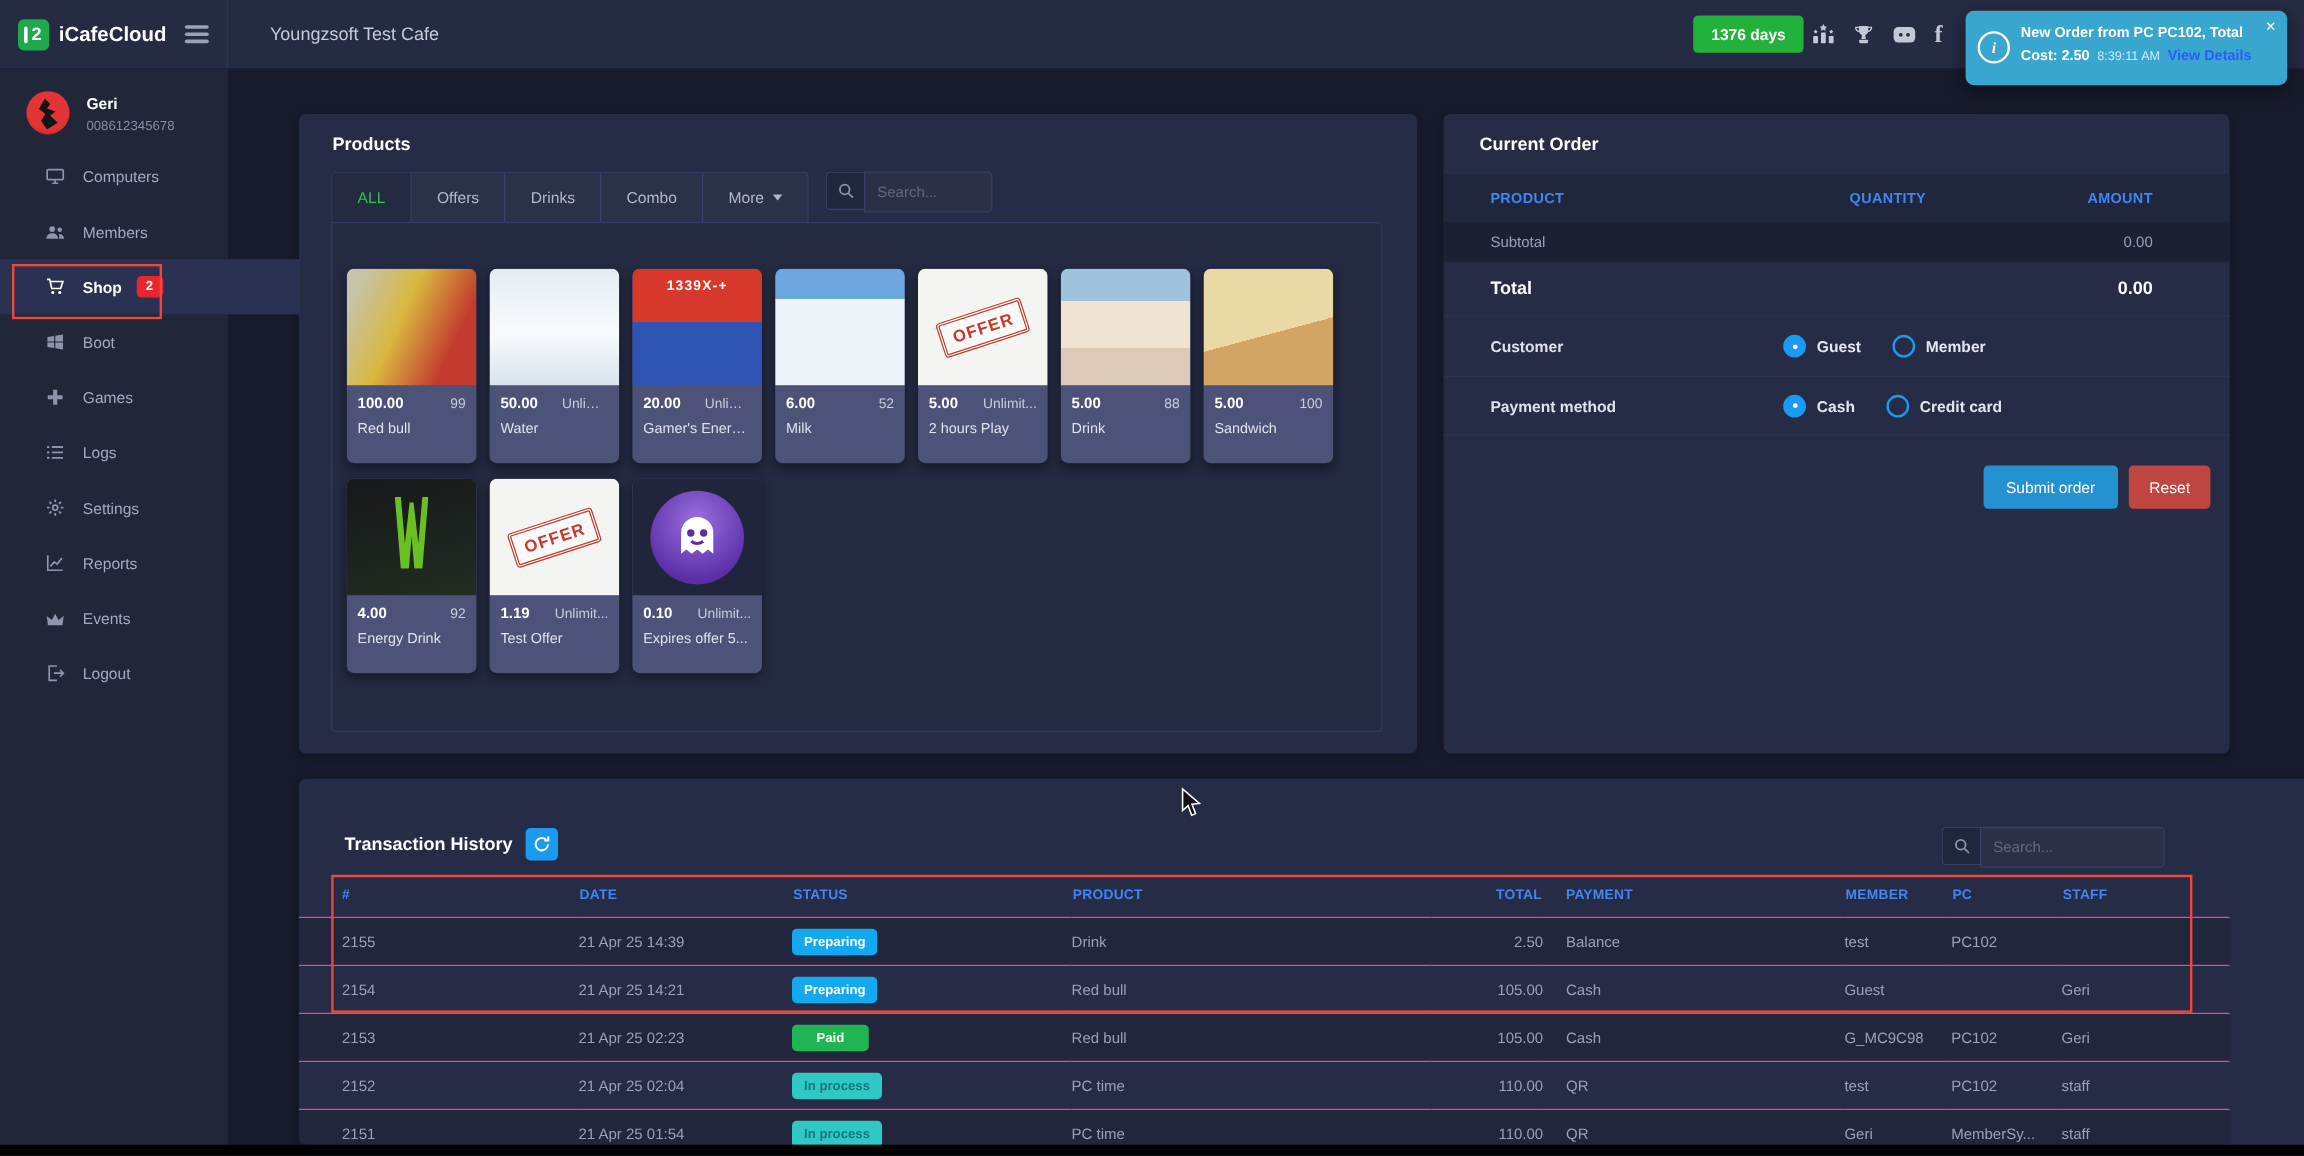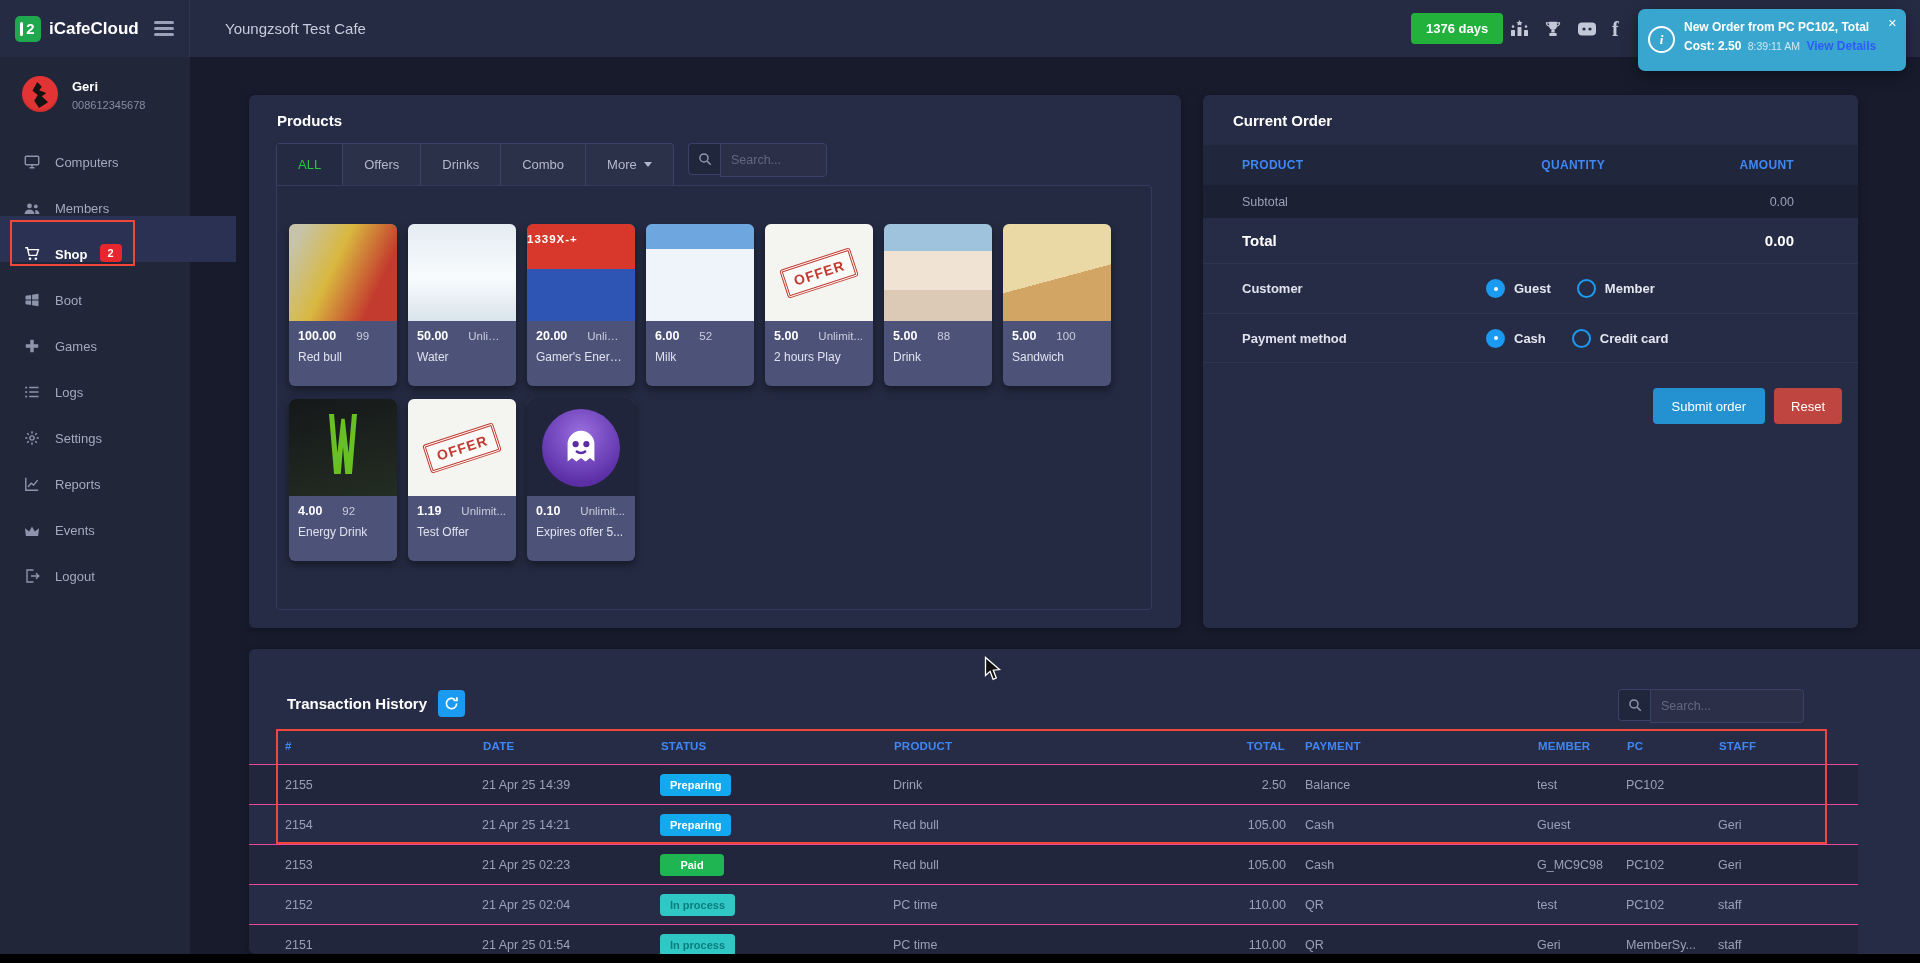--- a/index.html
+++ b/index.html
@@ -33,21 +33,21 @@
   
   .sidebar{position:absolute;left:0;top:57px;width:190px;height:897px;background:#212639;z-index:2}
   .user-block{display:flex;align-items:flex-start;padding:19px 0 0 22px;cursor:pointer}
   .avatar{width:36px;height:36px;border-radius:50%;background:radial-gradient(circle at 50% 42%,#e23434 62%,#a81f1f);position:relative;overflow:hidden;flex:none}
   .avatar::after{content:'';position:absolute;left:9px;top:6px;width:18px;height:26px;background:#141414;
     clip-path:polygon(35% 0,60% 18%,45% 32%,85% 42%,60% 55%,95% 78%,45% 100%,18% 72%,38% 50%,8% 34%)}
   .user-meta{margin-left:14px}
   .user-name{font-size:13px;font-weight:bold;color:#fff;margin-top:3px}
   .user-phone{font-size:11px;color:#878da3;margin-top:5px}
   .side-menu{margin-top:12px;position:relative}
-  .side-item{height:46px;display:flex;align-items:flex-end;padding-left:23px;cursor:pointer;position:relative}
+  .side-item{height:46px;display:flex;align-items:center;padding-left:37px;cursor:pointer;position:relative}
   .side-item.active{background:#2b3152;width:213px}
   .sicon{width:18px;display:flex;color:#8e94ab;flex:none}
   .sicon.accent{color:#1a9af0}
   .side-item.active .sicon{color:#fff}
   .slabel{margin-left:14px;font-size:13px;color:#a3a9bf}
   .side-item.active .slabel{color:#fff;font-weight:bold}
   .sbadge{margin-left:12px;background:#e8262d;color:#fff;font-size:11px;font-weight:bold;border-radius:4px;padding:3px 8px}
   
   .panel{position:absolute;background:#262c45;border-radius:6px;box-shadow:0 2px 10px rgba(0,0,0,.28)}
   #products-panel{left:249px;top:95px;width:932px;height:533px}
@@ -65,37 +65,37 @@
   .searchbox .sic{width:32px;background:#20263c;border:1px solid #3a4066;border-right:none;border-radius:4px 0 0 4px;display:flex;align-items:center;justify-content:center;color:#8e94ab;box-sizing:border-box}
   .searchbox input{background:#2b3048;border:1px solid #3a4066;border-radius:0 4px 4px 0;color:#cfd3e2;font-size:12.5px;padding:16px 10px;outline:none;box-sizing:border-box;font-family:inherit}
   .searchbox input::placeholder{color:#62687f}
   #products-search{position:absolute;left:439px;top:48px}
   #products-search input{width:107px}
   .products-box{position:absolute;left:27px;top:90px;width:876px;height:425px;background:#242a42;border:1px solid #353b60;border-radius:0 4px 4px 4px;box-sizing:border-box}
   .pgrid{padding:38px 0 0 12px;display:flex;flex-wrap:wrap;gap:13px 11px}
   .pcard{width:108px;height:162px;border-radius:6px;background:#4d5278;box-shadow:0 4px 9px rgba(0,0,0,.42);overflow:hidden;cursor:pointer;display:flex;flex-direction:column}
   .pimg{height:97px;position:relative;display:flex;align-items:center;justify-content:center;overflow:hidden;flex:none}
   .pfoot{flex:1;padding:8px 9px 0 9px;box-sizing:border-box;min-width:0}
-  .prow{display:flex;align-items:baseline;gap:20px}
+  .prow{display:flex;justify-content:space-between;align-items:baseline;gap:20px}
   .pprice{font-size:12.5px;font-weight:bold;color:#fff;flex:none}
   .pstock{font-size:11.5px;color:#c9cddd;overflow:hidden;text-overflow:ellipsis;white-space:nowrap}
   .pname{margin-top:7px;font-size:12px;color:#dfe2ee;white-space:nowrap;overflow:hidden;text-overflow:ellipsis}
   .img-redbull{background:linear-gradient(115deg,#c6c3a8 10%,#d9b83f 42%,#c33a2e 78%)}
   .img-water{background:linear-gradient(180deg,#e4ecf2,#f8fbfd 55%,#d9e4ec)}
   .img-gamer{background:linear-gradient(180deg,#d8382c 0 46%,#2f55b4 46%)}
   .img-milk{background:linear-gradient(180deg,#6ea7e0 0 26%,#eef4fa 26%)}
   .img-offer{background:#f4f4f1}
   .img-drink{background:linear-gradient(180deg,#9fc3dc 0 28%,#f0e3d3 28% 68%,#dcc9b6 68%)}
   .img-sandwich{background:linear-gradient(165deg,#ead9a4 0 55%,#d3a565 55%)}
   .img-energy{background:linear-gradient(165deg,#15181a,#232d22)}
   .img-energy::after{content:'';position:absolute;left:40px;top:15px;width:28px;height:60px;background:#69c023;
     clip-path:polygon(0 0,18% 0,30% 65%,44% 8%,56% 8%,70% 65%,82% 0,100% 0,82% 100%,58% 100%,50% 55%,42% 100%,18% 100%)}
   .img-ghost{background:#20253b}
   .ghost-circle{width:78px;height:78px;border-radius:50%;background:radial-gradient(circle at 50% 32%,#9a6fe0,#5b2ea6 75%);display:flex;align-items:center;justify-content:center}
-  .imglabel{position:absolute;top:9px;left:0;right:0;text-align:left;color:#fff;font-weight:bold;font-size:11.5px;letter-spacing:1px}
+  .imglabel{position:absolute;top:9px;left:0;right:0;text-align:center;color:#fff;font-weight:bold;font-size:11.5px;letter-spacing:1px}
   .stamp{border:3px double #c23b30;color:#c23b30;font-weight:bold;font-size:14px;letter-spacing:1px;padding:4px 8px;transform:rotate(-18deg);border-radius:3px;background:rgba(255,255,255,.55)}
   
   #order-title{position:absolute;left:30px;top:17px}
   .op-head{position:absolute;left:0;top:50px;width:100%;height:40px;background:#20263c;display:flex;align-items:center;padding:0 64px 0 39px;box-sizing:border-box}
   .op-head span{font-size:12px;font-weight:bold;color:#3f87f5;letter-spacing:.3px}
   .oh1{flex:0 0 42%}.oh2{flex:1;text-align:center}.oh3{flex:0 0 22%;text-align:right}
   .op-sub{position:absolute;left:0;top:90px;width:100%;height:33px;background:#1b2033;display:flex;align-items:center;justify-content:space-between;padding:0 64px 0 39px;box-sizing:border-box;font-size:12.5px;color:#9aa0b8}
   .op-total{position:absolute;left:0;top:123px;width:100%;height:45px;display:flex;align-items:center;justify-content:space-between;padding:0 64px 0 39px;box-sizing:border-box;font-size:15px;font-weight:bold;color:#fff}
   .op-row{position:absolute;left:0;width:100%;display:flex;align-items:center;padding:0 39px;box-sizing:border-box;border-top:1px solid #2e3452}
   #row-customer{top:168px;height:50px}

